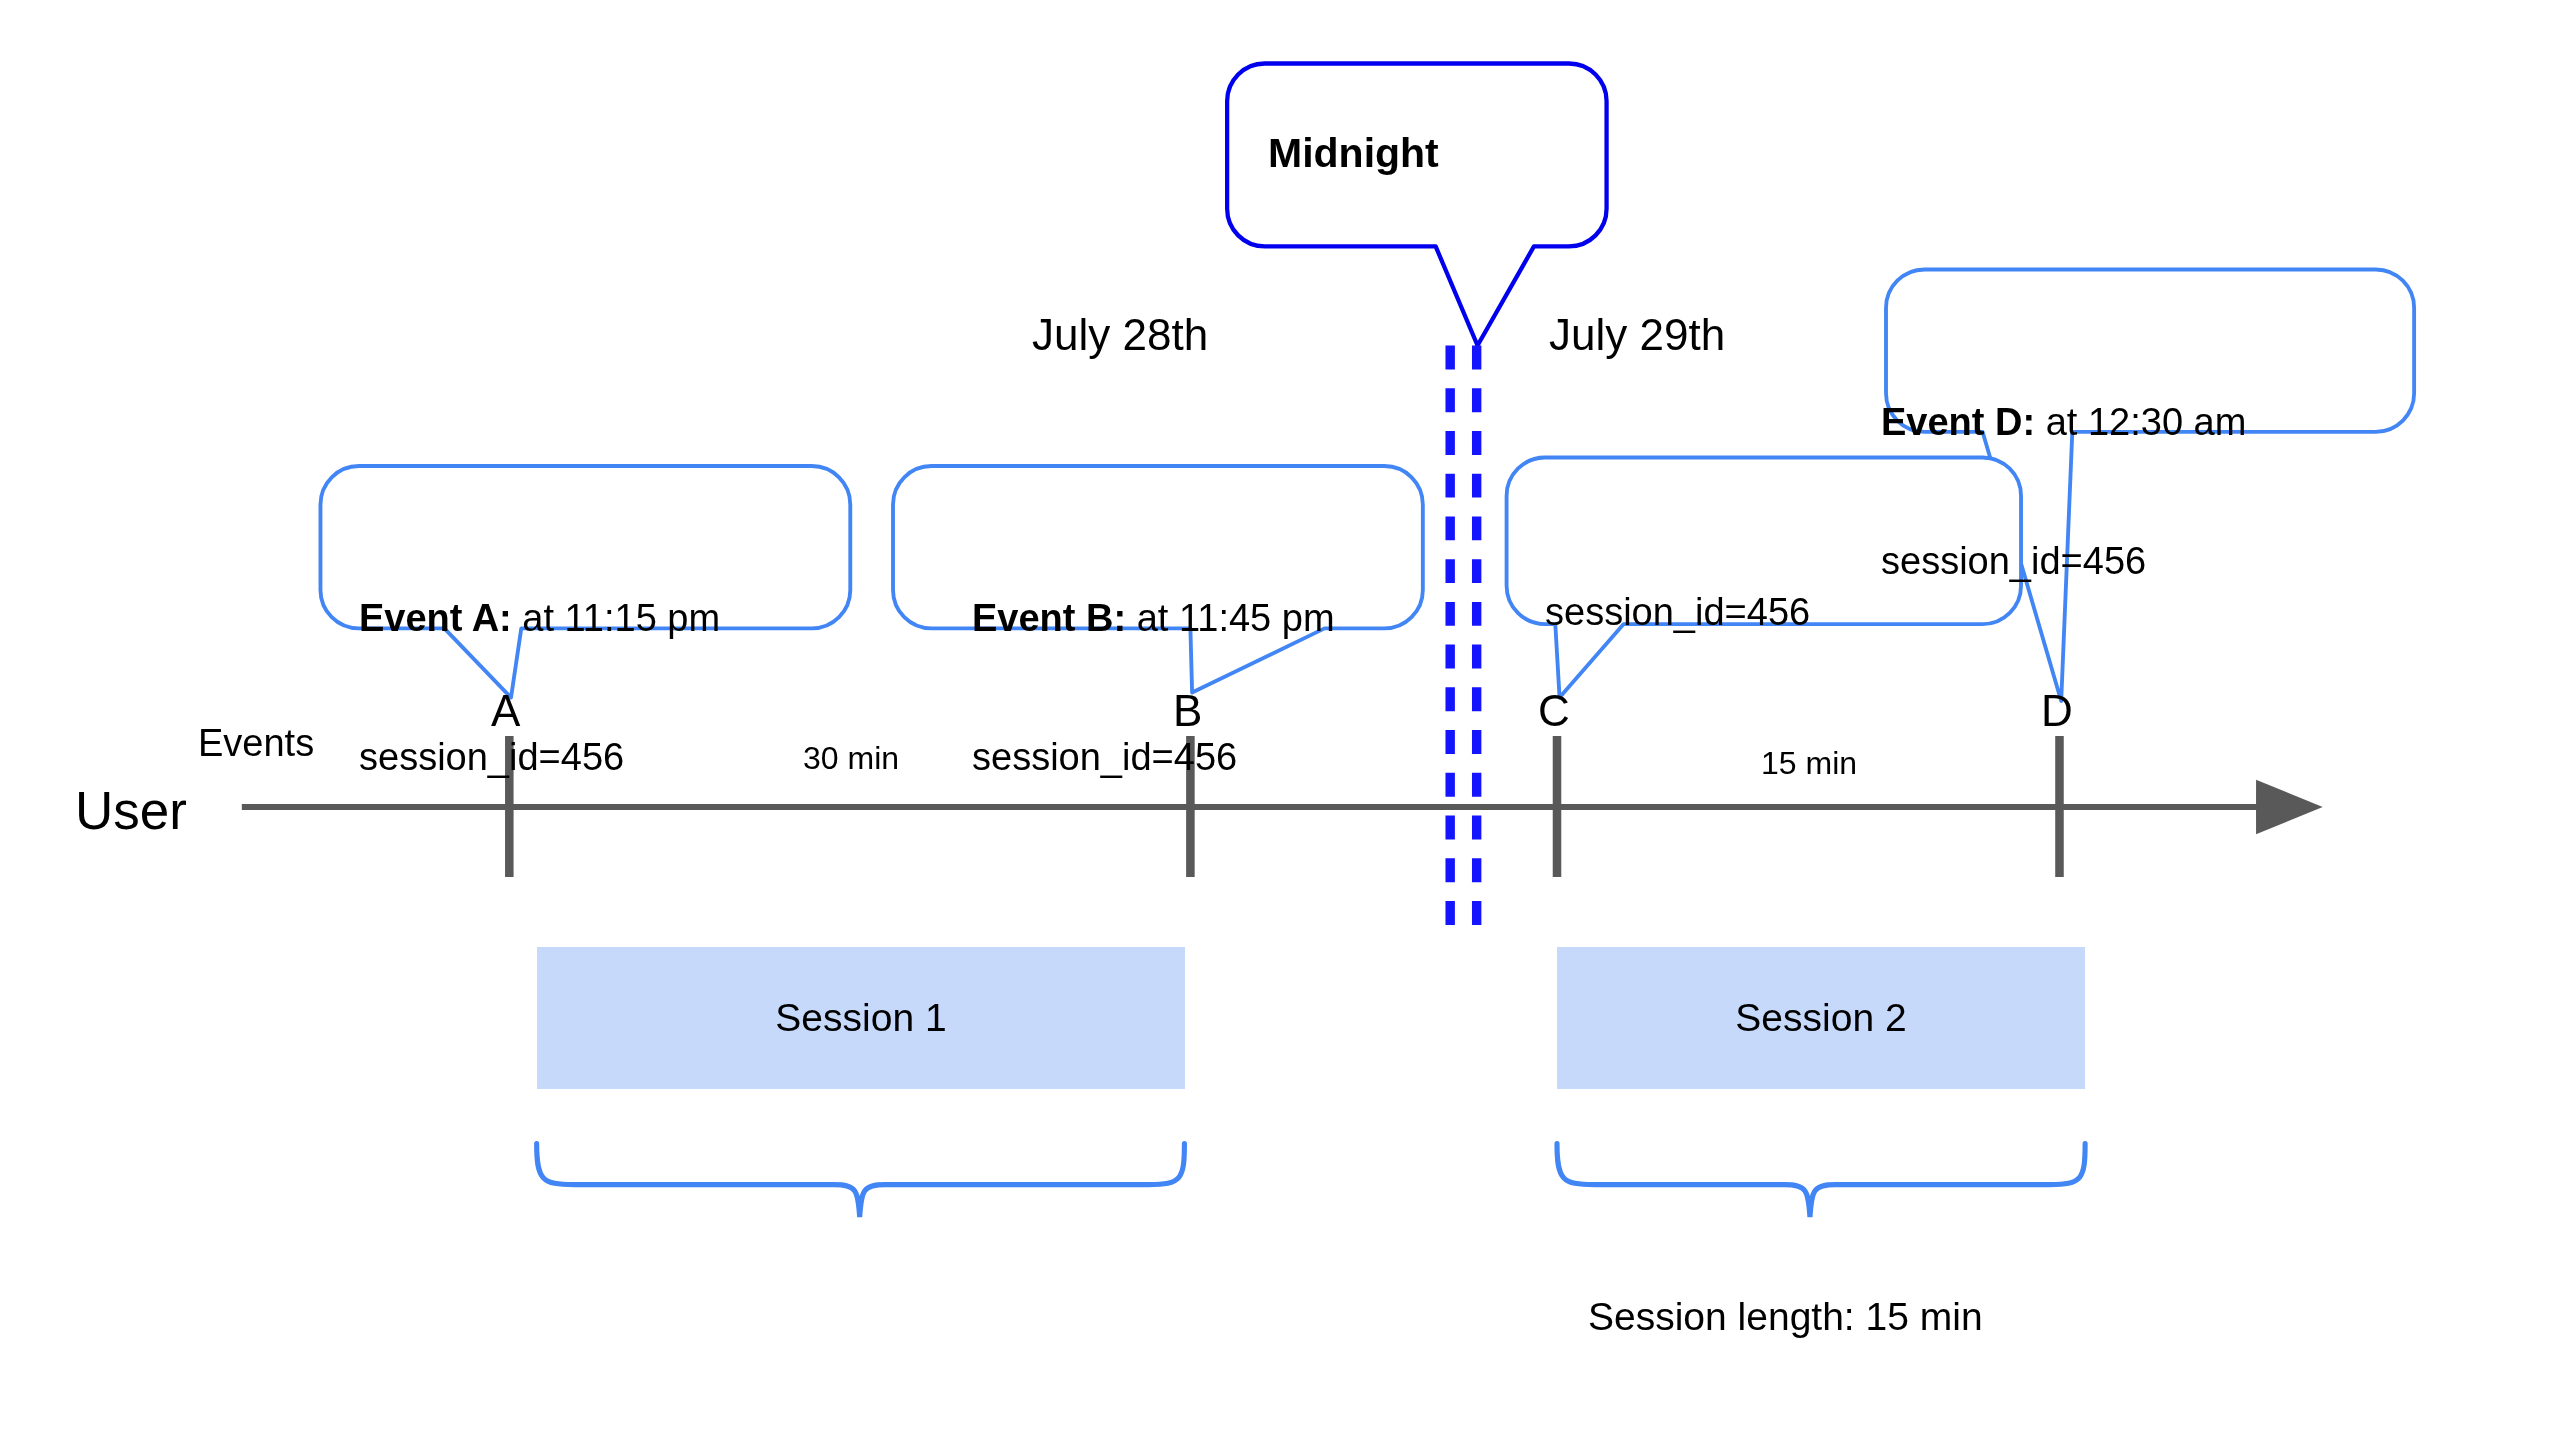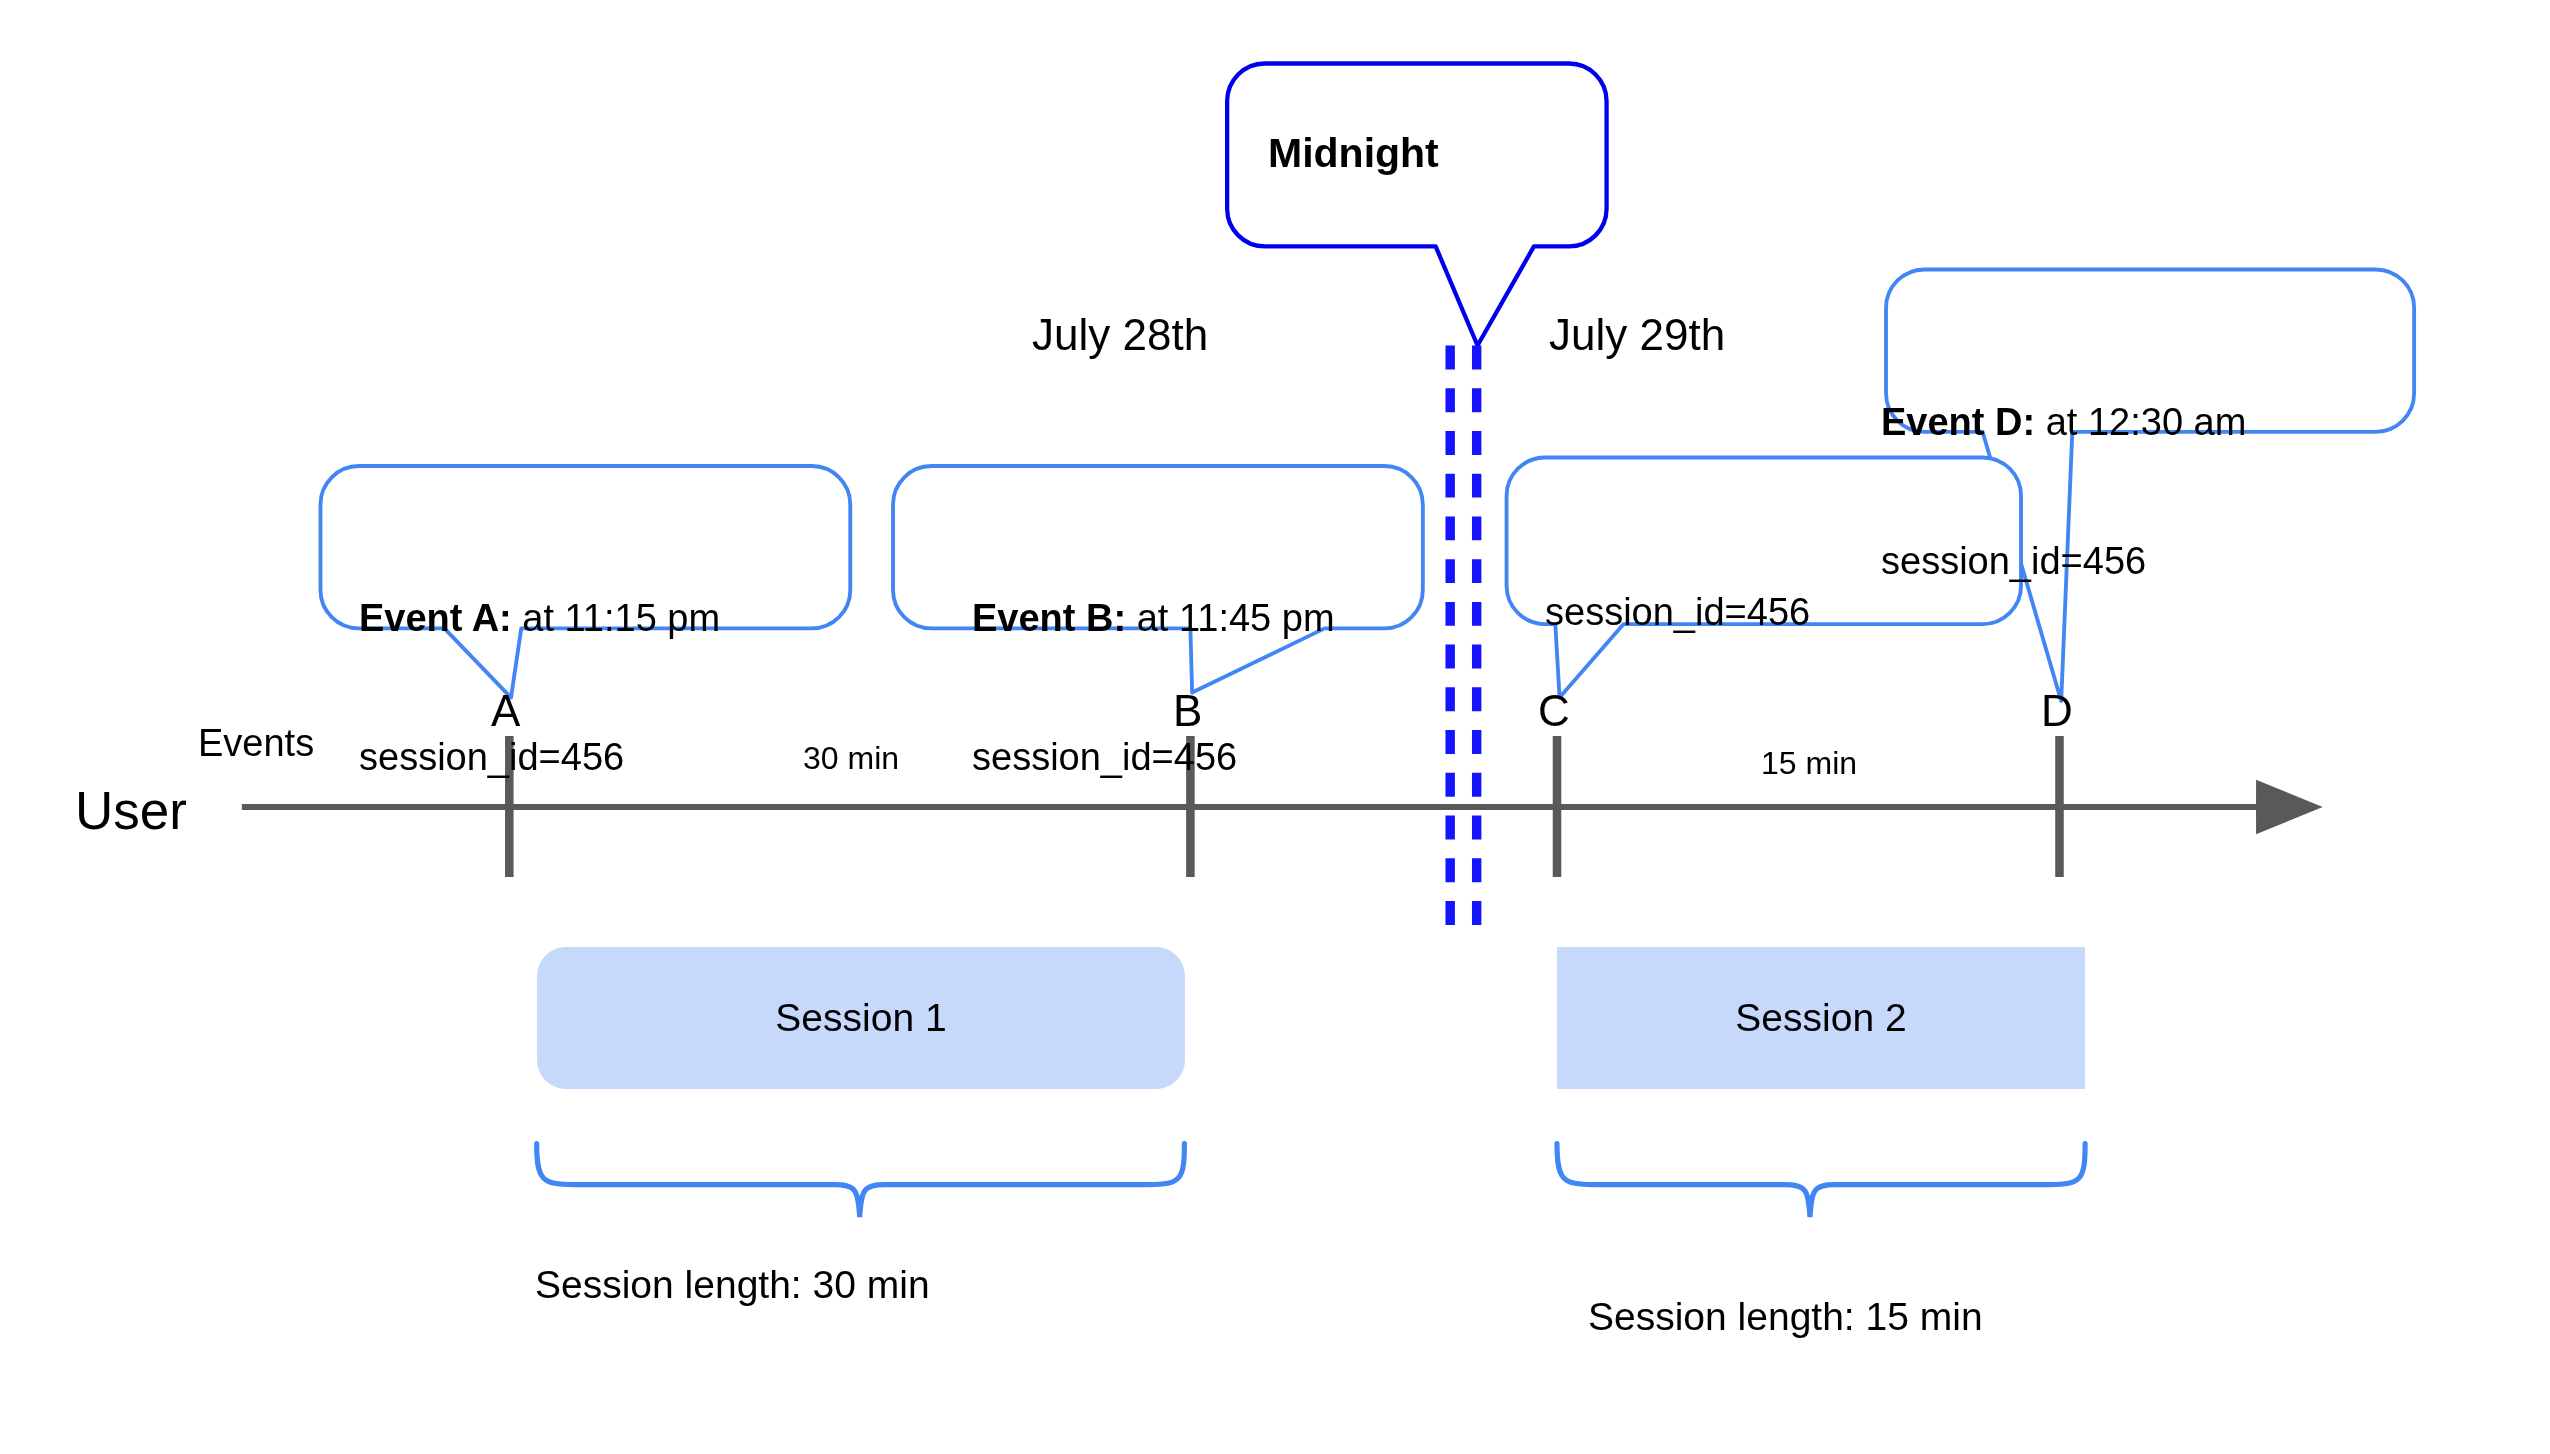--- a/index.html
+++ b/index.html
@@ -163,21 +163,21 @@
       <path d="M 1822 1338
                C 1822 1380, 1828 1386, 1866 1386
                L 2088 1386
                C 2114 1386, 2116 1392, 2118 1424
                C 2120 1392, 2122 1386, 2148 1386
                L 2398 1386
                C 2436 1386, 2440 1380, 2440 1338" fill="none" stroke="#4285f4" stroke-width="6" stroke-linecap="round"></path>
     </g>
   </svg>
 
-  <div class="session-box" style="left:537px; top:947px; width:648px; height:142px;border-radius:29px;">
+  <div class="session-box" style="left:537px; top:947px; width:648px; height:142px;">
     <span class="lbl-session">Session 1</span>
   </div>
 
   <div class="session-box" style="left:1557px; top:947px; width:528px; height:142px;">
     <span class="lbl-session">Session 2</span>
   </div>
 
   <div class="txt lbl-midnight" style="left:1268px; top:128px;">Midnight</div>
 
   <div class="txt lbl-date" style="left:1032px; top:308px;">July 28th</div>
@@ -207,17 +207,16 @@
   <div class="txt lbl-tick" style="left:491px; top:684px;">A</div>
   <div class="txt lbl-tick" style="left:1173px; top:684px;">B</div>
   <div class="txt lbl-tick" style="left:1538px; top:684px;">C</div>
   <div class="txt lbl-tick" style="left:2041px; top:684px;">D</div>
 
   <div class="txt lbl-user" style="left:75px; top:779px;">User</div>
 
   <div class="txt lbl-dur" style="left:803px; top:739px;">30 min</div>
   <div class="txt lbl-dur" style="left:1761px; top:744px;">15 min</div>
 
-  <div class="txt lbl-sesslen" style="left:535px; top:1261px;">Session length: 30 min</div>
   <div class="txt lbl-sesslen" style="left:1588px; top:1261px;margin-top:32px;">Session length: 15 min</div>
 
 </div>
 
 
 </body></html>

